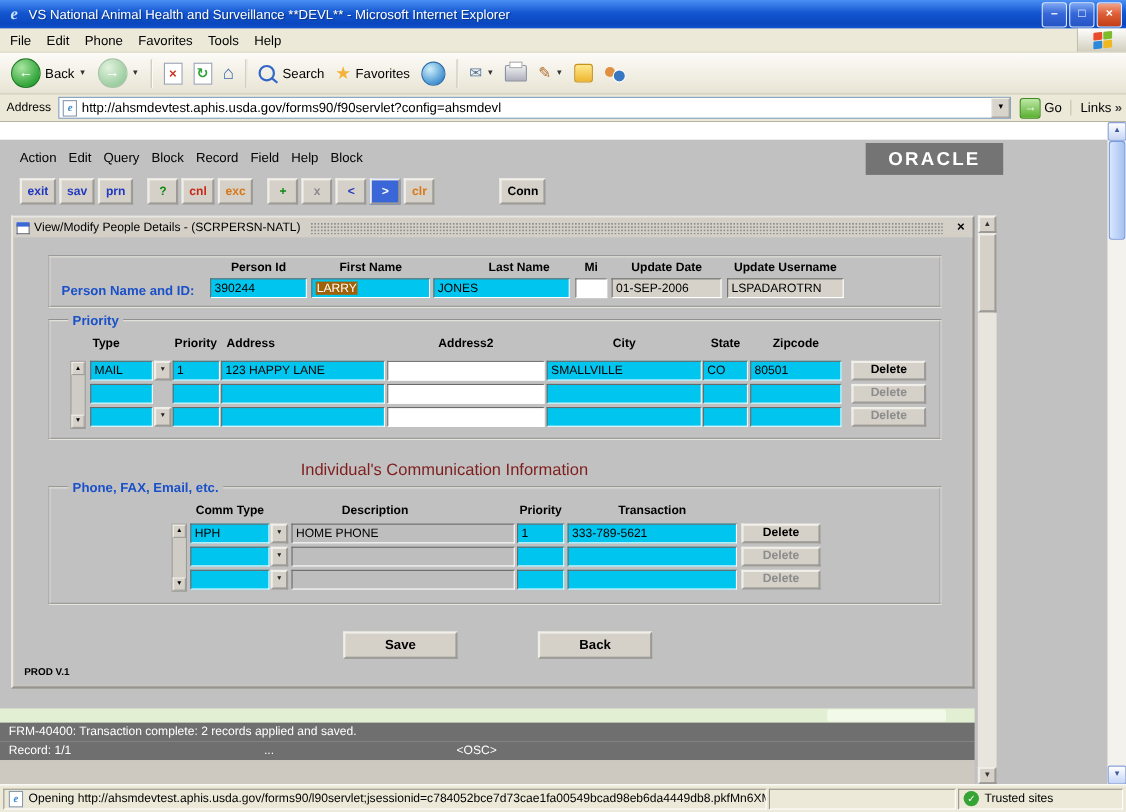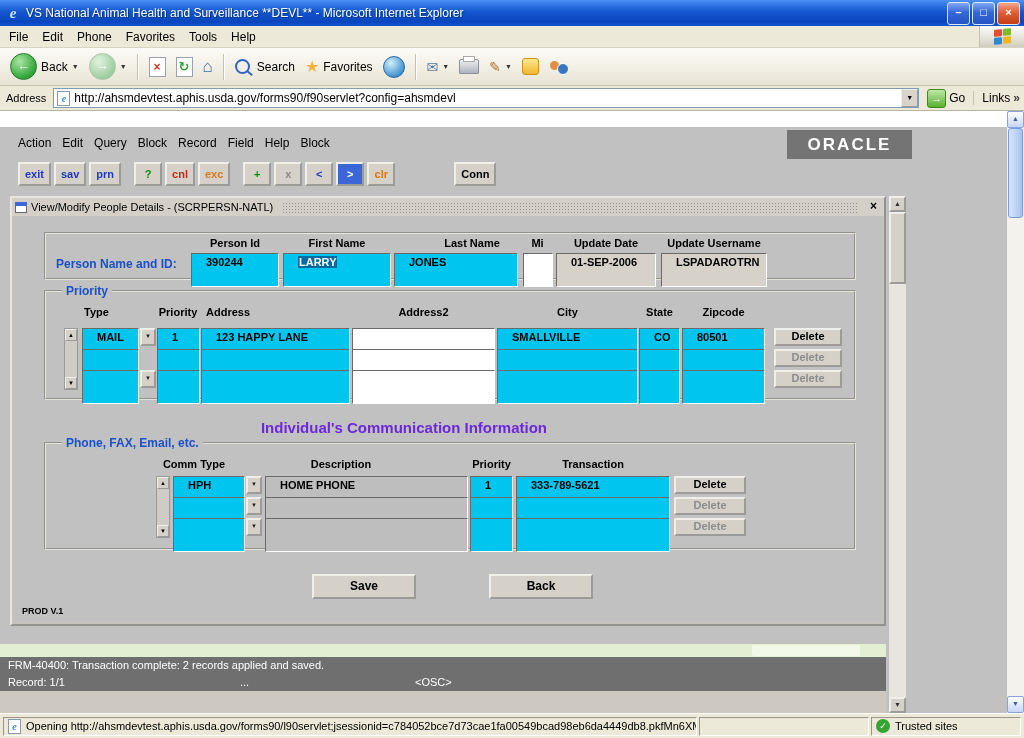--- a/index.html
+++ b/index.html
@@ -66,34 +66,34 @@
   .mdit{height:18px;background:#D4D0C8;display:flex;align-items:center;padding:0 3px;gap:4px}
   .mdico{width:12px;height:11px;background:#fff;border:1px solid #667;border-top:4px solid #3A66D8;box-sizing:border-box}
   .mdititle{font-size:11px;white-space:nowrap}
   .hatch{flex:1;height:11px;margin:0 5px;background-image:radial-gradient(#8F8F8F 28%,transparent 32%);background-size:3px 3px}
   .mdix{width:15px;height:14px;font-size:12px;font-weight:bold;line-height:13px;text-align:center}
   .mbody{position:absolute;left:2px;top:18px;right:2px;bottom:2px;background:#C1C1C1}
   
   .gb{position:absolute;border:2px groove #E6E4DE;box-sizing:border-box}
   .legend{position:absolute;top:-8px;left:16px;background:#C1C1C1;padding:0 4px;color:#1A50C8;font-weight:bold;font-size:12px;white-space:nowrap}
   .hdr{position:absolute;font-weight:bold;font-size:11px;text-align:center;white-space:nowrap}
-  .fld{position:absolute;height:34px;box-sizing:border-box;background:#00C6EF;border-top:1px solid #6A6A6A;border-left:1px solid #6A6A6A;border-bottom:1px solid #FFF;border-right:1px solid #FFF;font-weight:bold;font-size:11px;line-height:16px;padding:0 14px;white-space:nowrap;overflow:hidden}
+  .fld{position:absolute;height:18px;box-sizing:border-box;background:#00C6EF;border-top:1px solid #6A6A6A;border-left:1px solid #6A6A6A;border-bottom:1px solid #FFF;border-right:1px solid #FFF;font-weight:normal;font-size:11px;line-height:16px;padding:0 3px;white-space:nowrap;overflow:hidden}
   .fld.gray{background:#D6D2CA}
   .fld.white{background:#FFF}
   .fld.desc{background:#BEBEBE}
-  .sel{background:#0369a1;color:#fff;padding:0 1px}
+  .sel{background:#a16207;color:#fff;padding:0 1px}
   .blabel{position:absolute;color:#1A50C8;font-weight:bold;font-size:12px;white-space:nowrap}
   .b3{position:absolute;background:#D5D1C9;border:2px outset #F0EEE8;box-sizing:border-box;text-align:center;font-family:inherit}
   .del{width:68px;height:18px;font-weight:bold;font-size:11px;line-height:13px}
   .off{color:#8C8C8C}
   .drop{width:16px;height:18px;font-size:6px;line-height:13px;color:#222}
   .msb{position:absolute;width:14px;background:#CFCCC6;border:1px solid #9A9A9A;box-sizing:border-box}
   .msb .up,.msb .dn{position:absolute;left:0;width:12px;height:12px;background:#D5D1C9;border:1px outset #F0EEE8;font-size:6px;line-height:10px;text-align:center;box-sizing:border-box}
   .msb .up{top:0}.msb .dn{bottom:0}
-  .heading{position:absolute;color:#6d28d9;font-weight:bold;font-size:15px;white-space:nowrap}
+  .heading{position:absolute;color:#7f1d1d;font-weight:normal;font-size:15px;white-space:nowrap}
   .pushbtn{position:absolute;width:104px;height:25px;background:#D5D1C9;border:2px outset #F0EEE8;font:bold 12px "Liberation Sans",sans-serif;text-align:center;line-height:21px;box-sizing:border-box}
   .prod{position:absolute;font-weight:bold;font-size:9px}
   
   .console{position:absolute;left:0;top:533px;width:886px;height:13px;background:#E3EFD2}
   .consbtn{position:absolute;left:752px;top:1px;width:108px;height:11px;background:#F3F9E8;border-radius:2px}
   .dbar{position:absolute;left:0;width:886px;height:17px;background:#6F6F6F;color:#fff;font-size:11px;line-height:17px}
   .belowbar{position:absolute;left:0;top:580px;width:886px;height:22px;background:#CDC9C1}
   
   .innersb{position:absolute;left:889px;top:85px;width:17px;height:517px;background:#E8E5DE}
   .sbbtn{position:absolute;left:0;width:17px;height:16px;background:#D5D1C9;border:2px outset #F0EEE8;box-sizing:border-box;font-size:7px;line-height:12px;text-align:center;color:#333}
@@ -310,21 +310,21 @@
           <div class="fld" style="left:451px;top:78px;width:141px"></div>
           <div class="fld" style="left:593px;top:78px;width:41px"></div>
           <div class="fld" style="left:636px;top:78px;width:83px"></div>
           <div class="b3 del off" style="left:728px;top:78px">Delete</div>
         </div>
 
         <div class="heading" style="left:0;top:203px;width:780px;text-align:center">Individual's Communication Information</div>
 
         <div class="gb" style="left:30px;top:226px;width:812px;height:108px">
           <span class="legend">Phone, FAX, Email, etc.</span>
-          <span class="hdr" style="left:112px;top:14px;width:72px">Comm Type</span>
+          <span class="hdr" style="left:127px;top:14px;width:72px">Comm Type</span>
           <span class="hdr" style="left:215px;top:14px;width:160px">Description</span>
           <span class="hdr" style="left:424px;top:14px;width:43px">Priority</span>
           <span class="hdr" style="left:470px;top:14px;width:154px">Transaction</span>
           <div class="msb" style="left:110px;top:32px;height:62px">
             <div class="up">▲</div>
             <div class="dn">▼</div>
           </div>
 
           <div class="fld" style="left:127px;top:32px;width:72px">HPH</div>
           <div class="b3 drop" style="left:200px;top:32px">▼</div>

